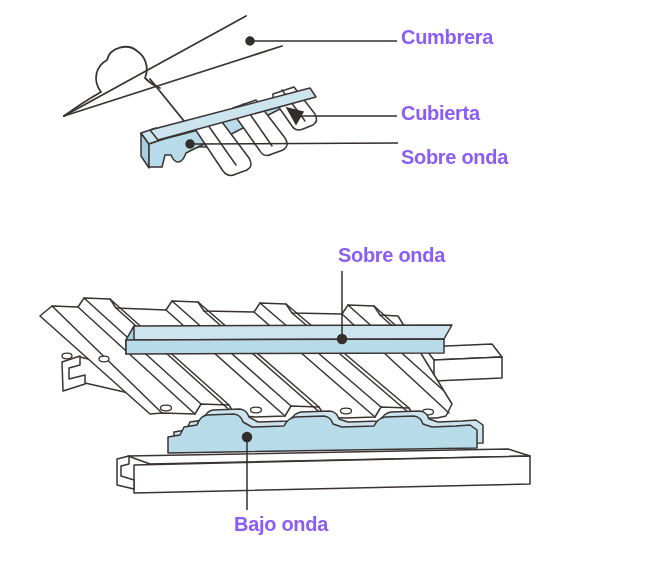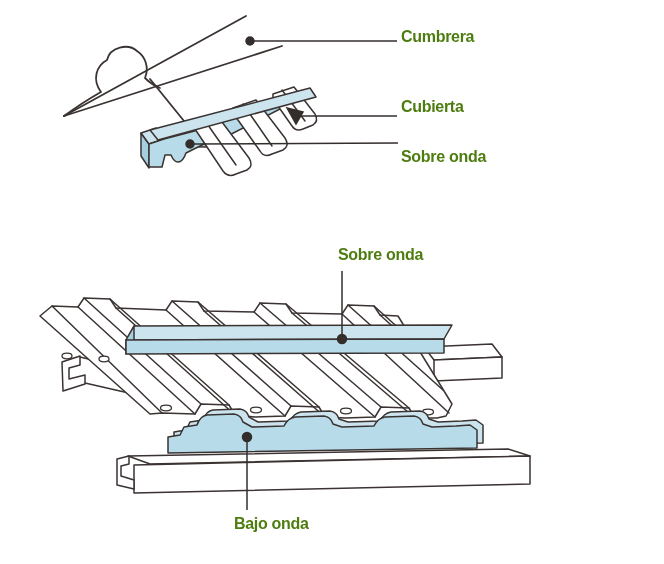--- a/index.html
+++ b/index.html
@@ -1,20 +1,20 @@
 <!DOCTYPE html>
 <html><head>
 <meta charset="utf-8">
 <style>
   html,body{margin:0;padding:0;background:#ffffff;}
   #stage{position:relative;width:664px;height:564px;background:#ffffff;overflow:hidden;
          font-family:"Liberation Sans", sans-serif;}
   #art{position:absolute;left:0;top:0;}
-  .lbl{position:absolute;font-weight:700;font-size:16px;line-height:22px;
-       color:#4d7c0f;letter-spacing:-0.3px;white-space:nowrap;}
+  .lbl{position:absolute;font-weight:700;font-size:20px;line-height:22px;
+       color:#8b5cf6;letter-spacing:-0.3px;white-space:nowrap;}
 </style>
 </head>
 <body>
 
 <div id="stage">
 
 <svg id="art" width="664" height="564" viewBox="0 0 664 564">
 
   <g fill="none" stroke="#3a3332" stroke-width="1.8" stroke-linecap="round" stroke-linejoin="round">
     <path d="M64,116 L246,16"></path>
@@ -107,18 +107,18 @@
 
   <g stroke="#332e2c" stroke-width="1.5" fill="#332e2c">
     <line x1="342" y1="271" x2="342" y2="336"></line>
     <circle cx="342" cy="339" r="4.5"></circle>
     <circle cx="247" cy="437" r="4.5"></circle>
     <line x1="247" y1="441" x2="247" y2="510"></line>
   </g>
 </svg>
 
 <div class="lbl" style="left:401px;top:26px;">Cumbrera</div>
-<div class="lbl" style="left:401px;top:96px;">Cubierta</div>
+<div class="lbl" style="left:401px;top:102px;">Cubierta</div>
 <div class="lbl" style="left:401px;top:146px;">Sobre onda</div>
 <div class="lbl" style="left:338px;top:244px;">Sobre onda</div>
 <div class="lbl" style="left:234px;top:513px;">Bajo onda</div>
 
 </div>
 
 </body></html>

